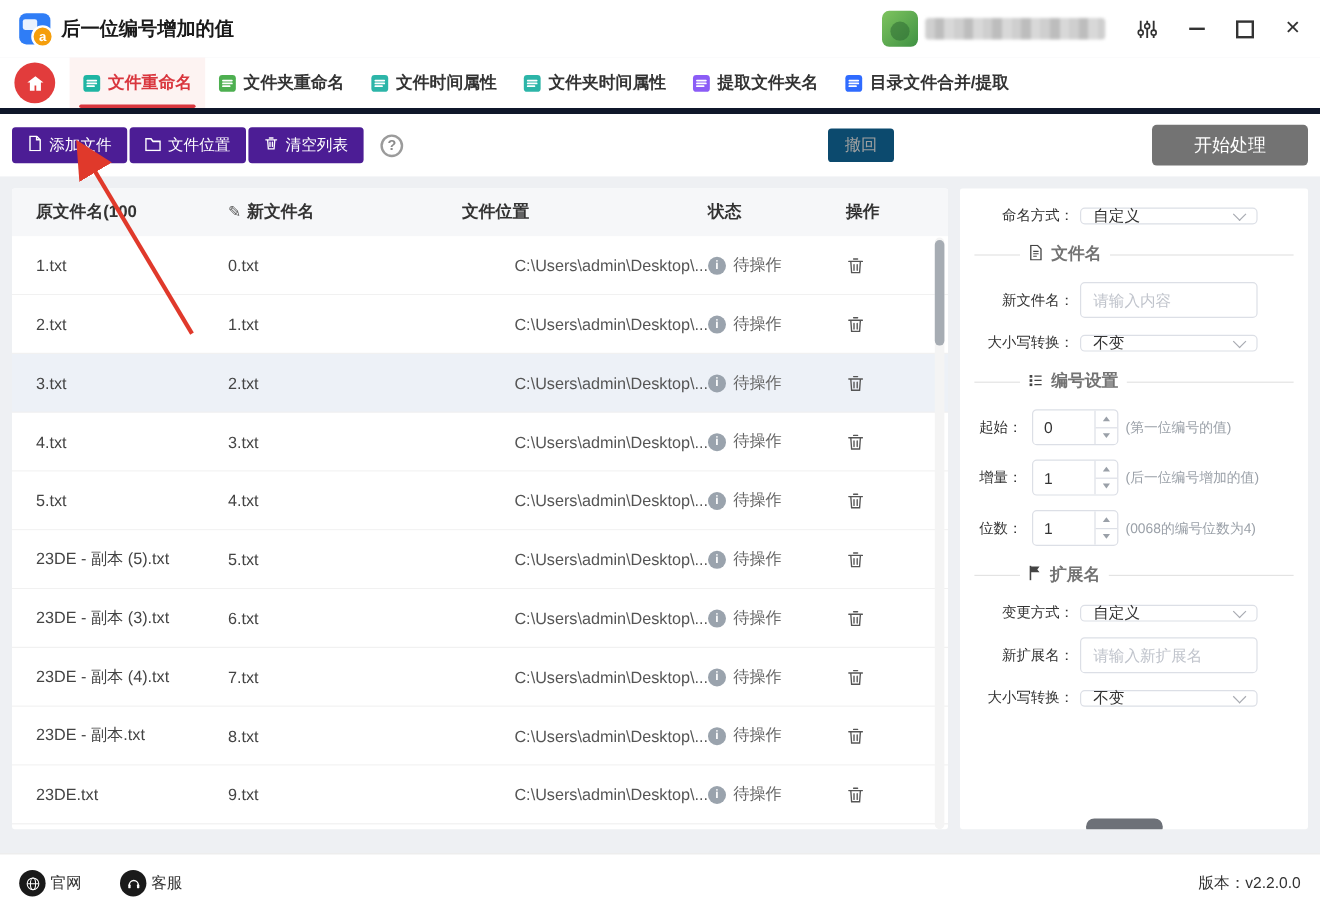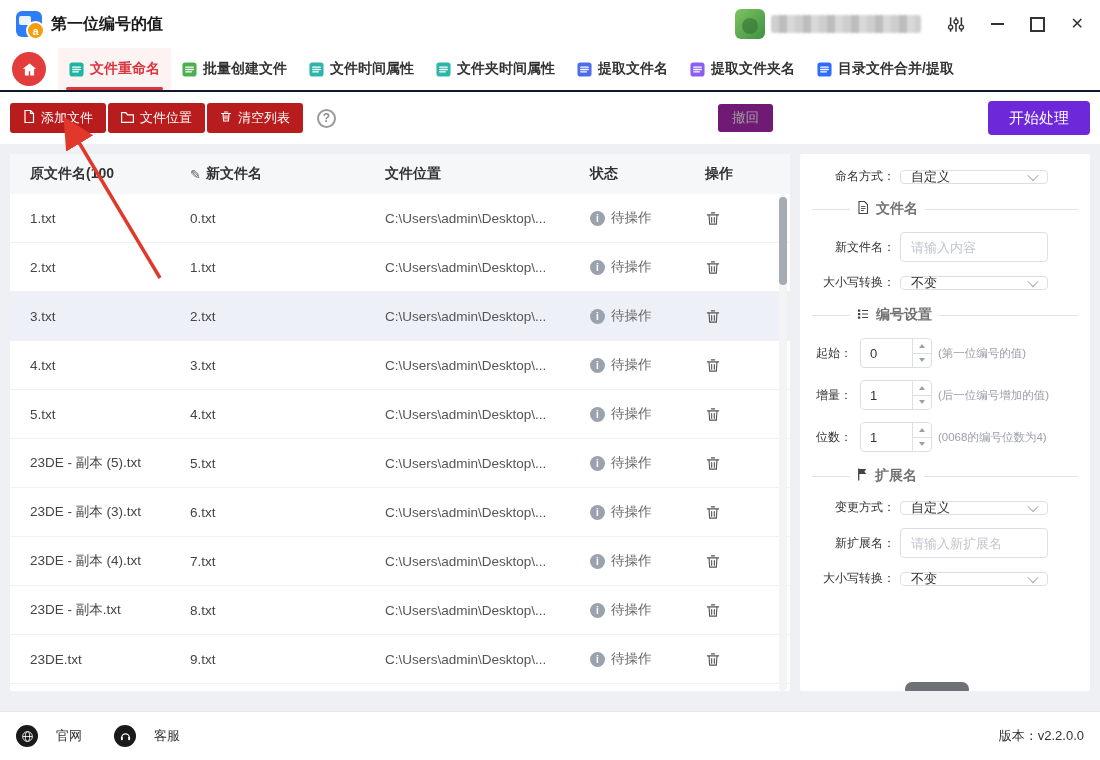--- a/index.html
+++ b/index.html
@@ -16,45 +16,45 @@
   .account{display:flex;align-items:center;gap:6px;}
   .avatar{width:30px;height:30px;border-radius:6px;background:linear-gradient(135deg,#7ec45f,#3f9143);position:relative;overflow:hidden;}
   .avatar::after{content:"";position:absolute;left:7px;top:9px;width:16px;height:16px;border-radius:50%;background:#2e6b33;opacity:.55;}
   .masked-name{width:150px;height:18px;border-radius:3px;background:repeating-linear-gradient(90deg,#cfcfcf 0 8px,#bdbdbd 8px 16px,#d8d8d8 16px 24px);filter:blur(1.2px);}
   .winbtn{background:none;border:none;padding:0;cursor:pointer;display:flex;align-items:center;justify-content:center;height:22px;}
   .minimize-glyph{display:block;width:13px;height:2px;background:#333;}
   .maximize-glyph{display:block;width:11px;height:11px;border:2px solid #333;}
   .close-glyph{font-size:16px;color:#333;line-height:1;}
 
   
-  .tabbar{height:42px;background:#fff;display:flex;align-items:stretch;border-bottom:2px solid #0f172a;flex-shrink:0;padding-right:6px;}
+  .tabbar{height:42px;background:#fff;display:flex;align-items:stretch;border-bottom:5px solid #0f172a;flex-shrink:0;padding-right:6px;}
   .home-btn{width:34px;height:34px;border-radius:50%;background:#e23c3c;border:none;margin:4px 12px 4px 12px;display:flex;align-items:center;justify-content:center;cursor:pointer;flex-shrink:0;}
   .tabs{display:flex;align-items:stretch;flex:1;}
   .tab{display:flex;align-items:center;gap:6px;padding:0 11px;font-size:14px;font-weight:bold;color:#333;position:relative;cursor:pointer;white-space:nowrap;}
   .tab.active{color:#d9363e;background:#fdf3f2;}
   .tab.active::after{content:"";position:absolute;left:8px;right:8px;bottom:0;height:3px;background:#d9363e;border-radius:2px;}
 
   
   .toolbar{height:52px;background:#fff;display:flex;align-items:center;padding:0 10px;flex-shrink:0;}
-  .btn-blue{display:flex;align-items:center;gap:6px;background:#b91c1c;color:#fff;border:none;border-radius:3px;height:30px;padding:0 13px;font-size:13px;cursor:pointer;margin-right:2px;font-family:inherit;}
+  .btn-blue{display:flex;align-items:center;gap:6px;background:#4c1d95;color:#fff;border:none;border-radius:3px;height:30px;padding:0 13px;font-size:13px;cursor:pointer;margin-right:2px;font-family:inherit;}
   .help-btn{width:19px;height:19px;border-radius:50%;border:2px solid #9b9b9b;background:#fff;color:#8a8a8a;font-size:12px;font-weight:bold;display:flex;align-items:center;justify-content:center;margin-left:12px;cursor:pointer;padding:0;}
   .tb-spacer{flex:1;}
-  .btn-undo{background:#701a75;color:#a0a0a0;border:none;border-radius:3px;height:28px;padding:0 14px;font-size:13.5px;cursor:default;margin-right:215px;font-family:inherit;}
-  .btn-start{background:#6d28d9;color:#fff;border:none;border-radius:4px;height:34px;padding:0 21px;font-size:15px;cursor:pointer;font-family:inherit;}
+  .btn-undo{background:#0c4a6e;color:#a0a0a0;border:none;border-radius:3px;height:28px;padding:0 14px;font-size:13.5px;cursor:default;margin-right:215px;font-family:inherit;}
+  .btn-start{background:#737373;color:#fff;border:none;border-radius:4px;height:34px;padding:0 35px;font-size:15px;cursor:pointer;font-family:inherit;}
 
   
   .main{flex:1;display:flex;gap:10px;padding:10px 10px 20px 10px;min-height:0;}
   .table-card{flex:1;background:#fff;border-radius:2px;position:relative;overflow:hidden;}
   .tgrid{display:grid;grid-template-columns:160px 195px 205px 115px 1fr;align-items:center;padding-left:20px;}
   .thead{height:40px;background:#f6f7f9;font-weight:bold;font-size:14px;color:#333;}
   .th{display:flex;align-items:center;gap:5px;}
   .pencil{color:#555;font-size:13px;}
   .trow{height:48px;border-bottom:1px solid #f1f1f1;font-size:13.5px;color:#444;background:#fff;}
   .trow.hl{background:#edf1f7;}
-  .cell-path{color:#555;}
+  .cell-path{color:#555;text-align:right;}
   .status-cell{display:flex;align-items:center;gap:6px;color:#666;}
   .info-icon{width:15px;height:15px;border-radius:50%;background:#9aa3ad;color:#fff;font-size:10px;font-weight:bold;font-style:normal;display:flex;align-items:center;justify-content:center;flex-shrink:0;}
   .trash-btn{background:none;border:none;padding:0;cursor:pointer;display:flex;align-items:center;}
   .partial-row{height:48px;padding-top:14px;}
   .vtrack{position:absolute;top:41px;bottom:0;right:3px;width:8px;background:#f4f4f4;border-radius:4px;}
   .vthumb{position:absolute;top:2px;left:0;width:8px;height:88px;background:#a6acb3;border-radius:4px;cursor:pointer;}
 
   
   .panel{width:290px;background:#fff;border-radius:2px;padding-top:14px;position:relative;overflow:hidden;flex-shrink:0;}
   .prow{display:flex;align-items:center;margin:0 0 12px 10px;}
@@ -72,37 +72,37 @@
   .spin-btns{width:18px;border-left:1px solid #dcdfe6;display:flex;flex-direction:column;}
   .spin-up,.spin-down{flex:1;display:flex;align-items:center;justify-content:center;cursor:pointer;}
   .spin-up{border-bottom:1px solid #dcdfe6;}
   .spin-up::after{content:"";border-left:3.5px solid transparent;border-right:3.5px solid transparent;border-bottom:4.5px solid #9aa0a8;}
   .spin-down::after{content:"";border-left:3.5px solid transparent;border-right:3.5px solid transparent;border-top:4.5px solid #9aa0a8;}
   .phint{margin-left:6px;font-size:11.5px;color:#9aa0a8;white-space:nowrap;}
   .panel-indicator{position:absolute;bottom:-5px;left:105px;width:64px;height:14px;border-radius:7px;background:#6d7178;}
 
   
   .footer{height:48px;background:#fff;border-top:1px solid #e9e9e9;display:flex;align-items:center;padding:0 16px;flex-shrink:0;}
-  .foot-item{display:flex;align-items:center;gap:18px;font-size:13px;color:#333;margin-right:32px;cursor:pointer;}
+  .foot-item{display:flex;align-items:center;gap:4px;font-size:13px;color:#333;margin-right:32px;cursor:pointer;}
   .foot-ico{width:22px;height:22px;border-radius:50%;background:#1a1a1a;display:flex;align-items:center;justify-content:center;flex-shrink:0;}
   .version{margin-left:auto;font-size:13px;color:#333;}
 
   .arrow-overlay{position:absolute;left:0;top:0;width:1100px;height:760px;pointer-events:none;z-index:50;}
   .tab-ico-svg{flex-shrink:0;}
 </style>
 </head>
 <body>
 
 <div class="app">
 
   <div class="titlebar">
     <div class="logo">
         <span class="a-badge">a</span>
       </div>
-    <div class="app-title">第一位编号的值</div>
+    <div class="app-title">后一位编号增加的值</div>
     <div class="title-right">
       <div class="account">
         <div class="avatar"></div>
         <div class="masked-name"></div>
       </div>
       <button class="winbtn">
         <svg width="18" height="17" viewBox="0 0 20 18">
             <g stroke="#333" stroke-width="1.7" fill="none">
               <line x1="4" y1="1" x2="4" y2="17"></line>
               <line x1="10" y1="1" x2="10" y2="17"></line>
@@ -140,46 +140,39 @@
             <path d="M4 5.5h8M4 8h8M4 10.5h6" stroke="#fff" stroke-width="1.5" stroke-linecap="round"></path>
           </svg>
     <span class="tab-label">文件重命名</span>
   </div>
 
   <div class="tab">
     <svg class="tab-ico-svg" width="15" height="15" viewBox="0 0 16 16">
             <rect x="0.5" y="0.5" width="15" height="15" rx="3" fill="#4daf50"></rect>
             <path d="M4 5.5h8M4 8h8M4 10.5h6" stroke="#fff" stroke-width="1.5" stroke-linecap="round"></path>
           </svg>
-    <span class="tab-label">批量创建文件</span>
+    <span class="tab-label">文件夹重命名</span>
   </div>
 
   <div class="tab">
     <svg class="tab-ico-svg" width="15" height="15" viewBox="0 0 16 16">
             <rect x="0.5" y="0.5" width="15" height="15" rx="3" fill="#2cb5a8"></rect>
             <path d="M4 5.5h8M4 8h8M4 10.5h6" stroke="#fff" stroke-width="1.5" stroke-linecap="round"></path>
           </svg>
     <span class="tab-label">文件时间属性</span>
   </div>
 
   <div class="tab">
     <svg class="tab-ico-svg" width="15" height="15" viewBox="0 0 16 16">
             <rect x="0.5" y="0.5" width="15" height="15" rx="3" fill="#2cb5a8"></rect>
             <path d="M4 5.5h8M4 8h8M4 10.5h6" stroke="#fff" stroke-width="1.5" stroke-linecap="round"></path>
           </svg>
     <span class="tab-label">文件夹时间属性</span>
   </div>
 
-  <div class="tab">
-    <svg class="tab-ico-svg" width="15" height="15" viewBox="0 0 16 16">
-            <rect x="0.5" y="0.5" width="15" height="15" rx="3" fill="#4f6bed"></rect>
-            <path d="M4 5.5h8M4 8h8M4 10.5h6" stroke="#fff" stroke-width="1.5" stroke-linecap="round"></path>
-          </svg>
-    <span class="tab-label">提取文件名</span>
-  </div>
 
   <div class="tab">
     <svg class="tab-ico-svg" width="15" height="15" viewBox="0 0 16 16">
             <rect x="0.5" y="0.5" width="15" height="15" rx="3" fill="#8b5cf6"></rect>
             <path d="M4 5.5h8M4 8h8M4 10.5h6" stroke="#fff" stroke-width="1.5" stroke-linecap="round"></path>
           </svg>
     <span class="tab-label">提取文件夹名</span>
   </div>
 
 

